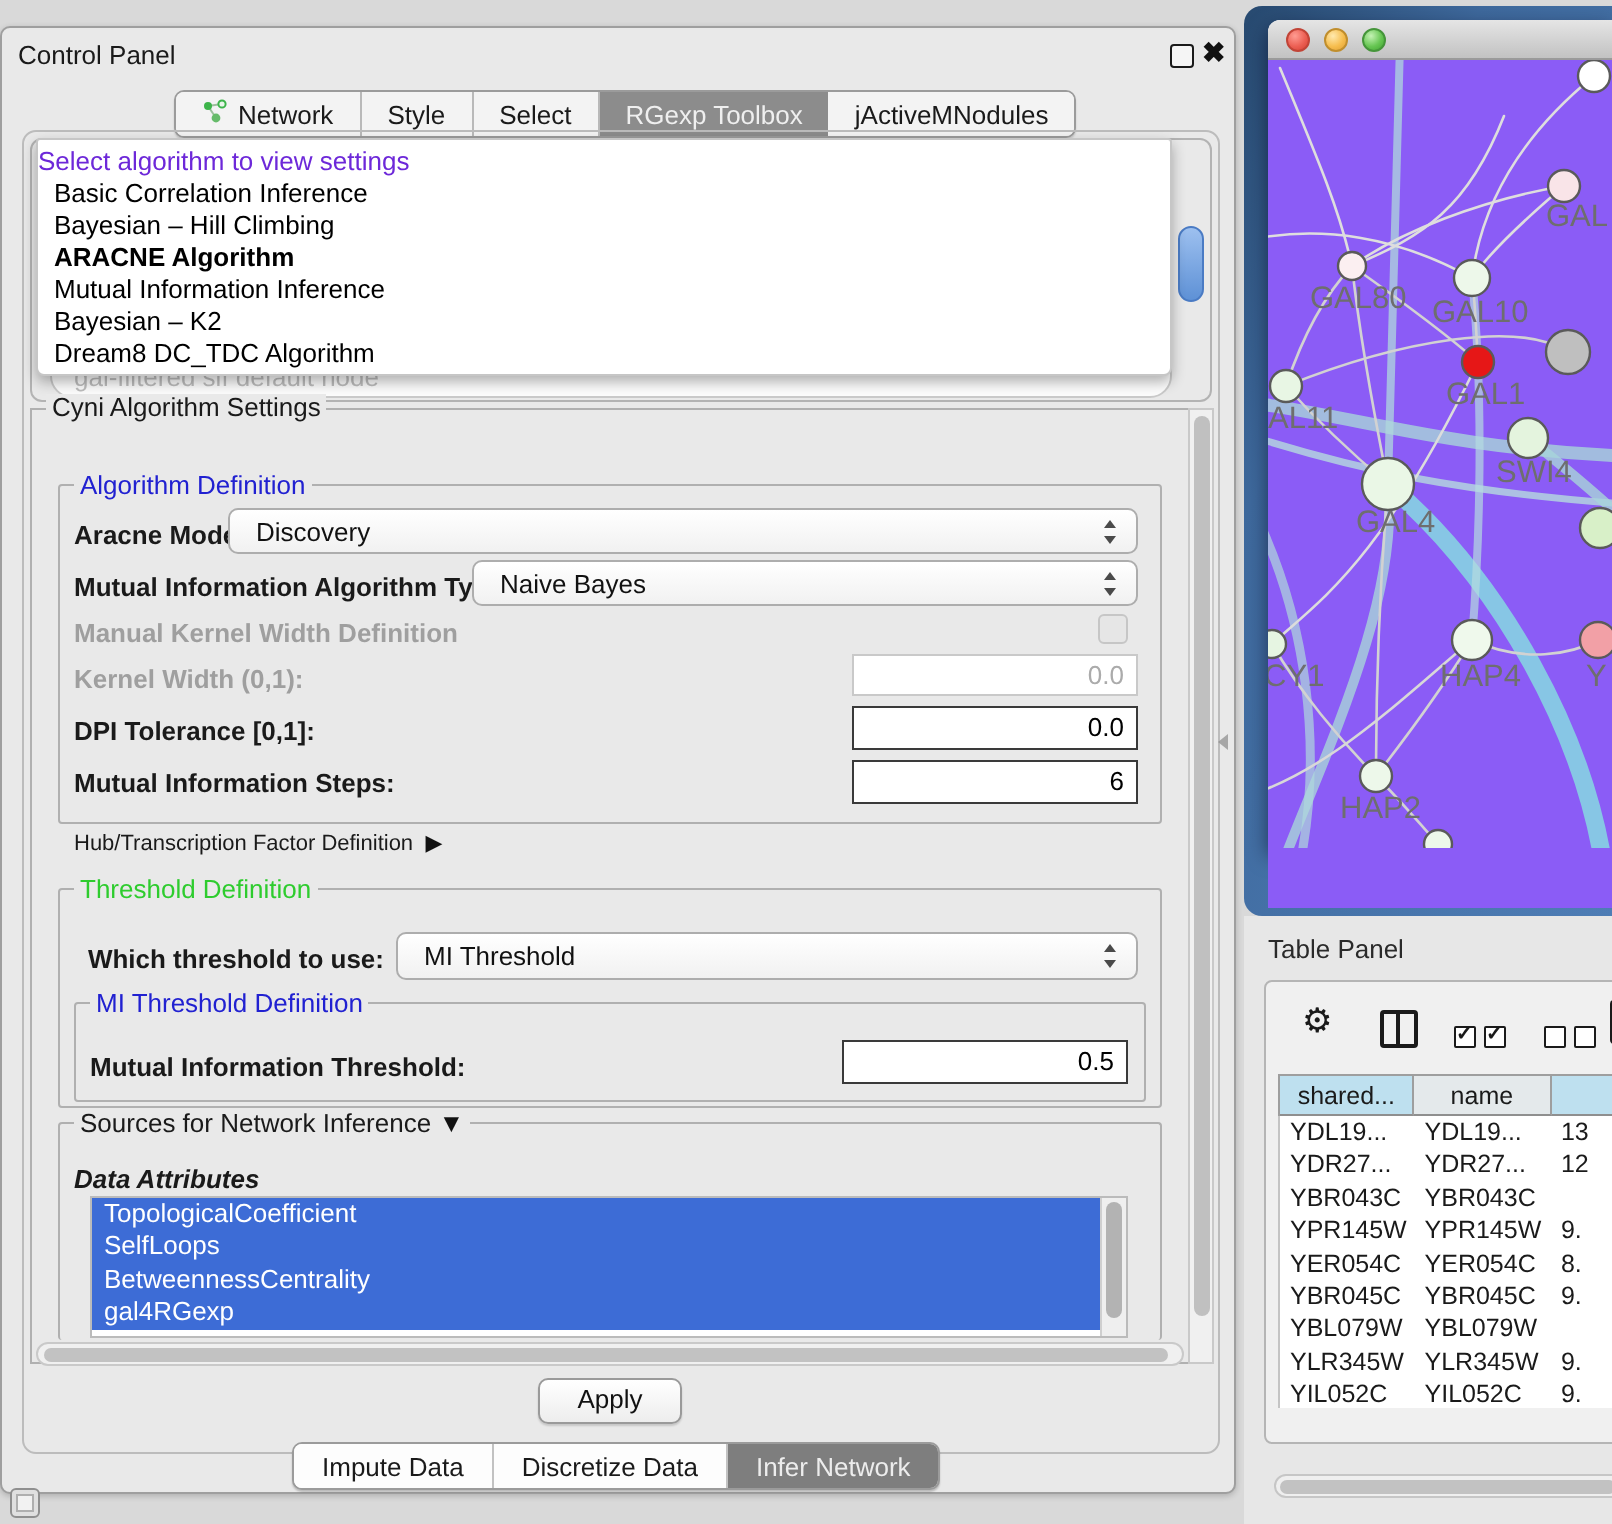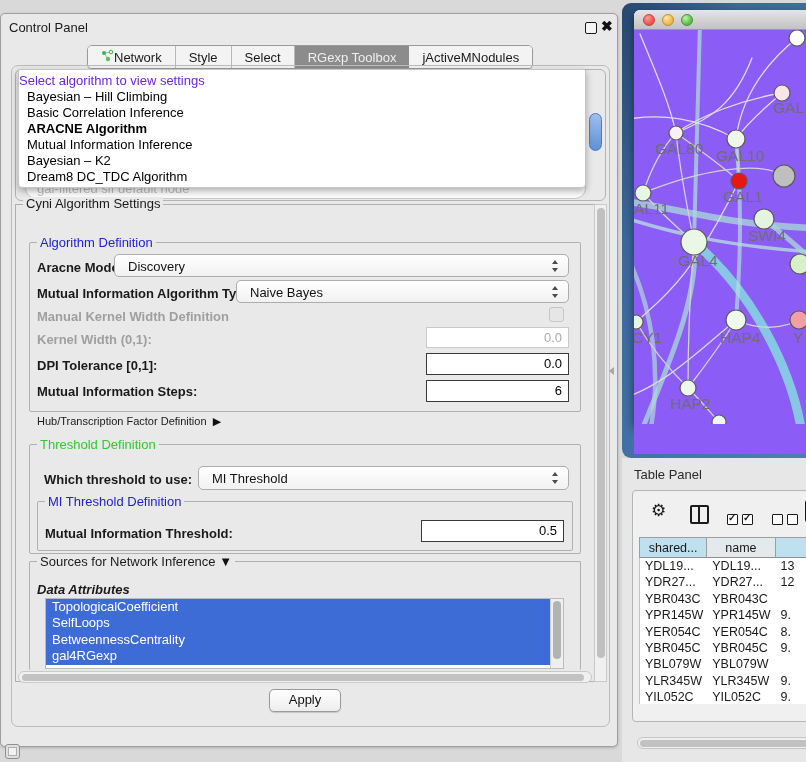--- a/index.html
+++ b/index.html
@@ -9,21 +9,21 @@
 
   
   .cp-window{position:absolute;left:0;top:5px;width:616px;height:732px;background:#E9E9E9;
     border:1px solid #9F9F9F;border-radius:5px;box-shadow:0 1px 3px rgba(0,0,0,.2);margin-top:8px;}
   .cp-title{position:absolute;left:8px;top:6px;font-size:13px;color:#1A1A1A;}
   .win-float{position:absolute;left:584px;top:8px;width:10px;height:10px;border:1.6px solid #1A1A1A;border-radius:2px;background:#F5F5F5;}
   .win-close{position:absolute;left:600px;top:4px;font-size:14px;font-weight:bold;color:#111;}
 
   
   .tabbar{position:absolute;left:86px;top:31px;height:22px;display:flex;border:1px solid #9B9B9B;border-radius:5px;overflow:hidden;background:#F3F3F3;box-shadow:0 1px 1px rgba(0,0,0,.15);}
-  .tab{display:flex;align-items:center;padding:0 13px;font-size:13px;color:#1A1A1A;border-right:1px solid #B9B9B9;background:#F3F3F3;}
+  .tab{display:flex;align-items:center;gap:5px;padding:0 13px;font-size:13px;color:#1A1A1A;border-right:1px solid #B9B9B9;background:#F3F3F3;}
   .tab:last-child{border-right:none;}
   .tab.sel{background:#8C8C8C;color:#EFEFEF;border-right:none;}
 
   
   .content-pane{position:absolute;left:10px;top:51px;width:597px;height:660px;border:1px solid #BCBCBC;border-radius:7px;}
   .top-group{position:absolute;left:14px;top:55px;width:589px;height:130px;border:1px solid #B3B3B3;border-radius:6px;}
   .gal-combo{position:absolute;left:24px;top:162px;width:561px;height:23px;background:#FCFCFC;border:1px solid #C9C9C9;border-radius:11px;
     font-size:13px;color:#BDBDBD;line-height:23px;padding-left:11px;box-sizing:border-box;}
   .blue-pill{position:absolute;left:588px;top:99px;width:13px;height:38px;border-radius:7px;
     background:linear-gradient(180deg,#9DC0EF,#5E91D6);border:1px solid #4A7BC4;box-sizing:border-box;}
@@ -153,22 +153,22 @@
       </div>
 
     <div class="content-pane"></div>
     <div class="top-group"></div>
     <div class="gal-combo nw">gal-filtered sif default node</div>
     <div class="blue-pill"></div>
 
     <div class="popup">
       <div class="popup-placeholder nw">Select algorithm to view settings</div>
       <div class="popup-list" id="dropdown-list">
+          <div class="popup-item nw">Basic Correlation Inference</div>
           <div class="popup-item nw">Bayesian – Hill Climbing</div>
-          <div class="popup-item nw">Basic Correlation Inference</div>
           <div class="popup-item nw bold">ARACNE Algorithm</div>
           <div class="popup-item nw">Mutual Information Inference</div>
           <div class="popup-item nw">Bayesian – K2</div>
           <div class="popup-item nw">Dream8 DC_TDC Algorithm</div>
         </div>
     </div>
 
     <div class="cyni-panel"></div>
     <div class="legend lg-black" style="left:22px;top:183px;">Cyni Algorithm Settings</div>
 
@@ -239,20 +239,25 @@
 
     <div class="vscroll" style="left:593px;top:190px;width:13px;height:478px;">
       <div class="thumb" style="top:3px;height:450px;"></div>
     </div>
     <div class="hscroll" style="left:17px;top:657px;width:574px;height:12px;">
       <div class="thumb" style="left:3px;width:562px;"></div>
     </div>
 
     <div class="apply-btn">Apply</div>
 
+    <div class="bottom-tabbar" id="bottom-tabs">
+        <div class="btab">Impute Data</div>
+        <div class="btab">Discretize Data</div>
+        <div class="btab sel">Infer Network</div>
+      </div>
   </div>
 
   <div class="divider-handle"></div>
   <div class="mini-icon"></div>
 
   <div class="net-frame">
     <div class="net-window">
       <div class="net-titlebar">
         <div class="light red"></div>
         <div class="light yellow"></div>

